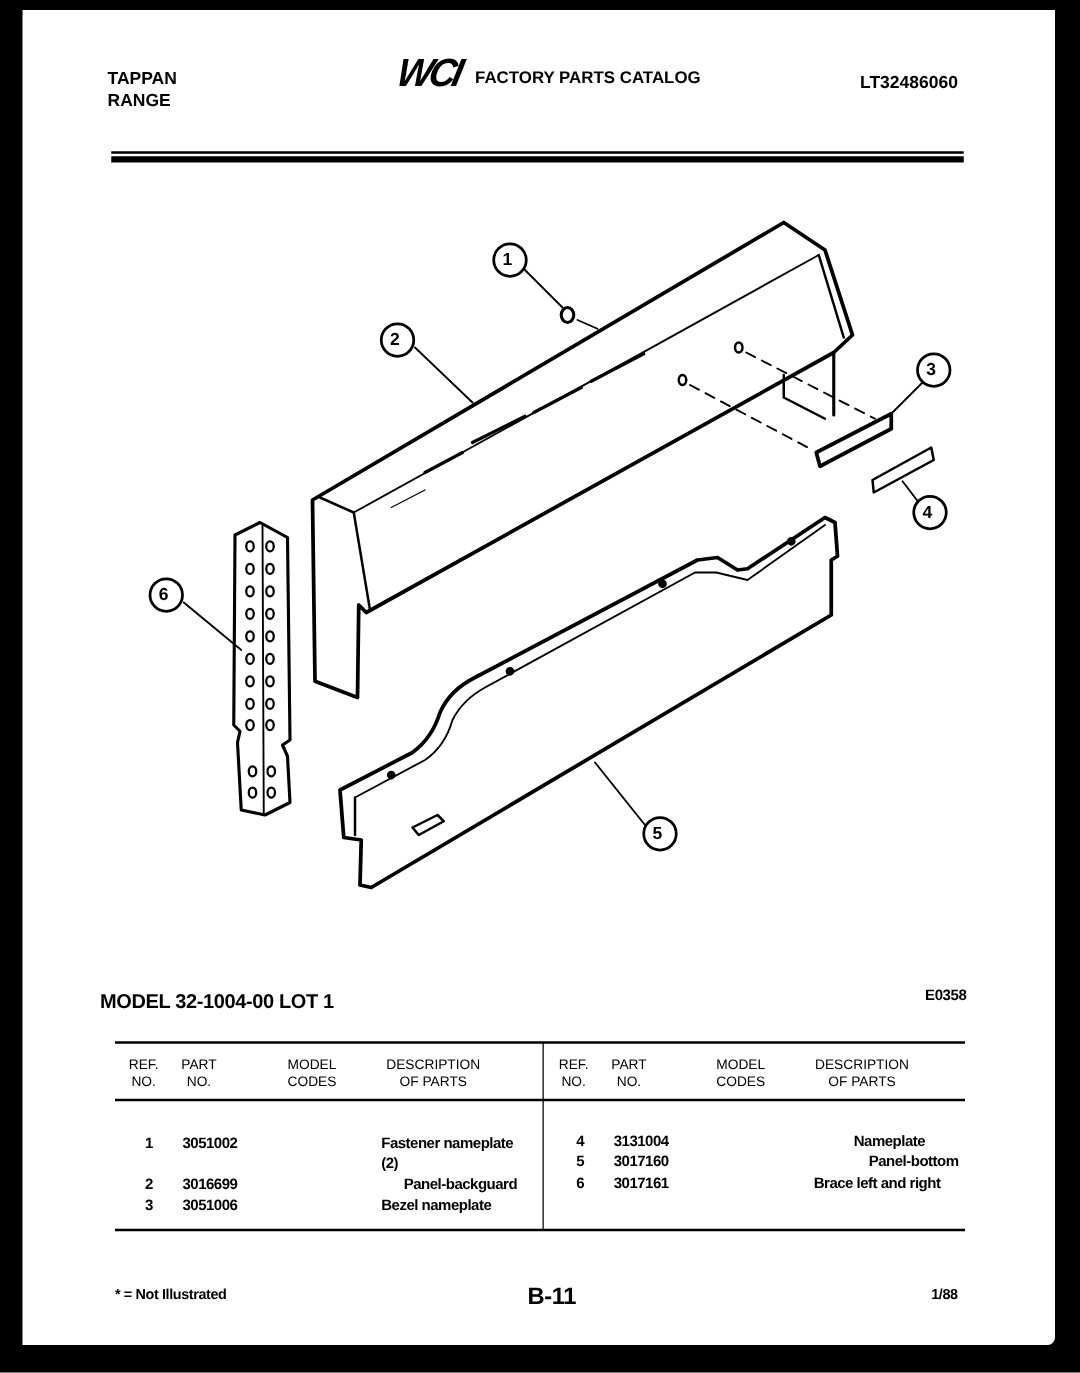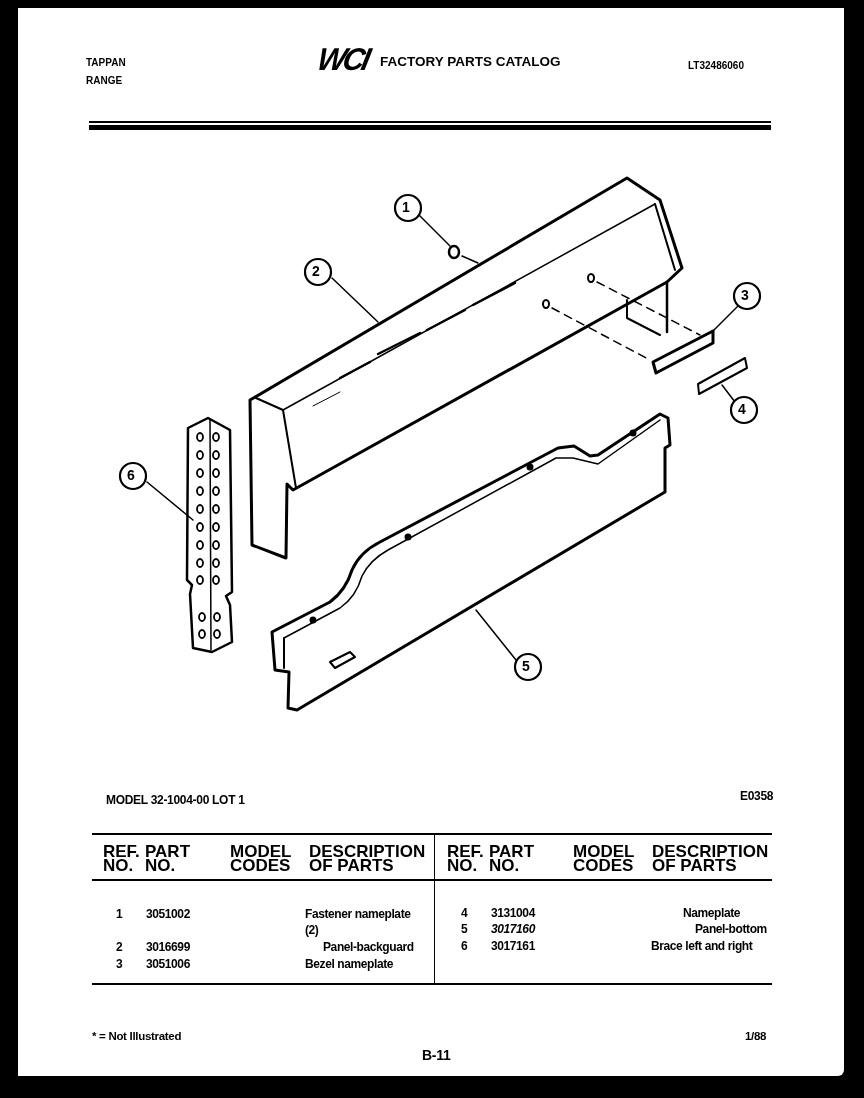--- a/index.html
+++ b/index.html
@@ -2,25 +2,25 @@
 <html><head>
 <meta charset="utf-8">
 <style>
   html, body { margin:0; padding:0; }
   body { width:864px; height:1098px; background:#000; position:relative; overflow:hidden;
          font-family:"Liberation Sans", sans-serif; color:#000; }
   .page { position:absolute; left:18px; top:8px; width:826px; height:1068px; background:#fff;
           border-radius:0 0 6px 0; }
   .abs { position:absolute; }
   .bold { font-weight:bold; letter-spacing:-0.3px; }
-  .hdr { font-size:10px; font-weight:bold; line-height:17px; }
+  .hdr { font-size:14px; font-weight:bold; line-height:17px; }
   .logo { font-size:30px; font-weight:bold; font-style:italic; letter-spacing:-3px; line-height:30px;
           transform:skewX(-12deg) scaleY(1.05); }
   .rule { position:absolute; background:#000; }
-  .th { font-size:17px; font-weight:bold; line-height:14px; }
+  .th { font-size:11px; font-weight:normal; line-height:14px;text-align:center; }
   .td { font-size:12px; font-weight:bold; line-height:16px; letter-spacing:-0.4px; }
   svg { position:absolute; left:0; top:0; }
 </style>
 </head>
 <body>
 
 <div class="page"></div>
 
 <div class="abs hdr" style="left:86px;top:54px;">TAPPAN</div>
 <div class="abs hdr" style="left:86px;top:72px;">RANGE</div>
@@ -123,21 +123,21 @@
   </g>
 </svg>
 
 <div class="abs bold" style="left:402px;top:199px;font-size:14px;">1</div>
 <div class="abs bold" style="left:312px;top:263px;font-size:14px;">2</div>
 <div class="abs bold" style="left:741px;top:287px;font-size:14px;">3</div>
 <div class="abs bold" style="left:738px;top:401px;font-size:14px;">4</div>
 <div class="abs bold" style="left:522px;top:658px;font-size:14px;">5</div>
 <div class="abs bold" style="left:127px;top:467px;font-size:14px;">6</div>
 
-<div class="abs bold" style="left:106px;top:793px;font-size:12px;">MODEL 32-1004-00 LOT 1</div>
+<div class="abs bold" style="left:80px;top:793px;font-size:16px;">MODEL 32-1004-00 LOT 1</div>
 <div class="abs bold" style="left:700px;top:789px;font-size:12px;margin-left:40px;">E0358</div>
 
 <div class="rule" style="left:92px;top:833px;width:680px;height:2px;"></div>
 <div class="rule" style="left:92px;top:879px;width:680px;height:2px;"></div>
 <div class="rule" style="left:92px;top:983px;width:680px;height:2px;"></div>
 <div class="rule" style="left:434px;top:834px;width:1px;height:150px;"></div>
 
 <div class="abs th" style="left:103px;top:845px;">
     <div>REF.</div>
     <div>NO.</div>
@@ -183,22 +183,22 @@
 
 <div class="abs td" style="left:116px;top:956px;">3</div>
 <div class="abs td" style="left:146px;top:956px;">3051006</div>
 <div class="abs td" style="left:305px;top:956px;">Bezel nameplate</div>
 
 <div class="abs td" style="left:461px;top:905px;">4</div>
 <div class="abs td" style="left:491px;top:905px;">3131004</div>
 <div class="abs td" style="left:651px;top:905px;padding-left:32px;">Nameplate</div>
 
 <div class="abs td" style="left:461px;top:921px;">5</div>
-<div class="abs td" style="left:491px;top:921px;font-style:italic;">3017160</div>
+<div class="abs td" style="left:491px;top:921px;">3017160</div>
 <div class="abs td" style="left:651px;top:921px;padding-left:44px;">Panel-bottom</div>
 
 <div class="abs td" style="left:461px;top:938px;">6</div>
 <div class="abs td" style="left:491px;top:938px;">3017161</div>
 <div class="abs td" style="left:651px;top:938px;">Brace left and right</div>
 
 <div class="abs bold" style="left:92px;top:1030px;font-size:11.5px;">* = Not Illustrated</div>
-<div class="abs bold" style="left:422px;top:1027px;font-size:14px;margin-top:20px;">B-11</div>
+<div class="abs bold" style="left:422px;top:1027px;font-size:19px;">B-11</div>
 <div class="abs bold" style="left:745px;top:1030px;font-size:11.5px;">1/88</div>
 
 </body></html>

